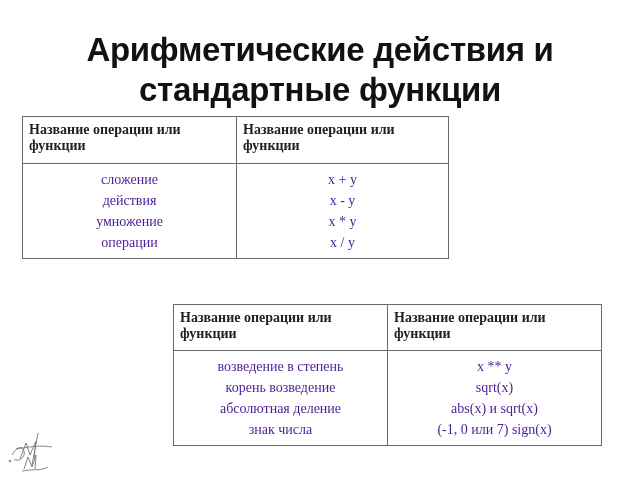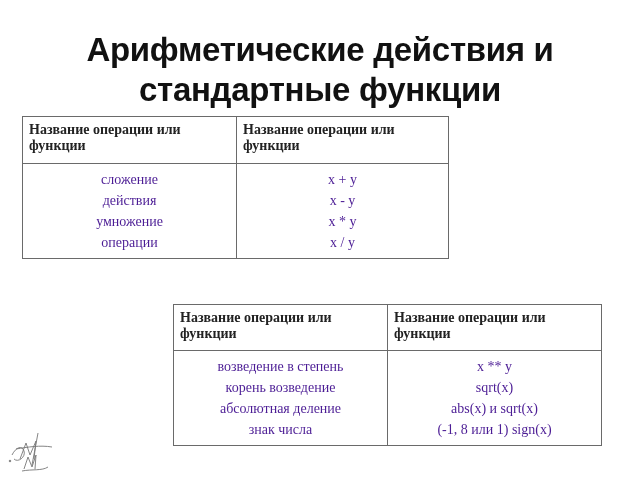--- a/index.html
+++ b/index.html
@@ -63,21 +63,21 @@
       <td>
         <span class="line">возведение в степень</span>
         <span class="line">корень возведение</span>
         <span class="line">абсолютная деление</span>
         <span class="line">знак числа</span>
       </td>
       <td>
         <span class="line">x ** y</span>
         <span class="line">sqrt(x)</span>
         <span class="line">abs(x) и sqrt(x)</span>
-        <span class="line">(-1, 8 или 1) sign(x)</span>
+        <span class="line">(-1, 0 или 7) sign(x)</span>
       </td>
     </tr>
   </tbody>
 </table>
 
 <div class="logo">
   <svg width="60" height="50" viewBox="0 0 60 50" fill="none" stroke="#777" stroke-width="0.9">
     <path d="M10 30 C14 22, 20 20, 22 26 C24 32, 16 38, 12 34"></path>
     <path d="M18 34 L24 18 L28 30 L34 16 L32 34"></path>
     <path d="M36 8 L30 40"></path>

